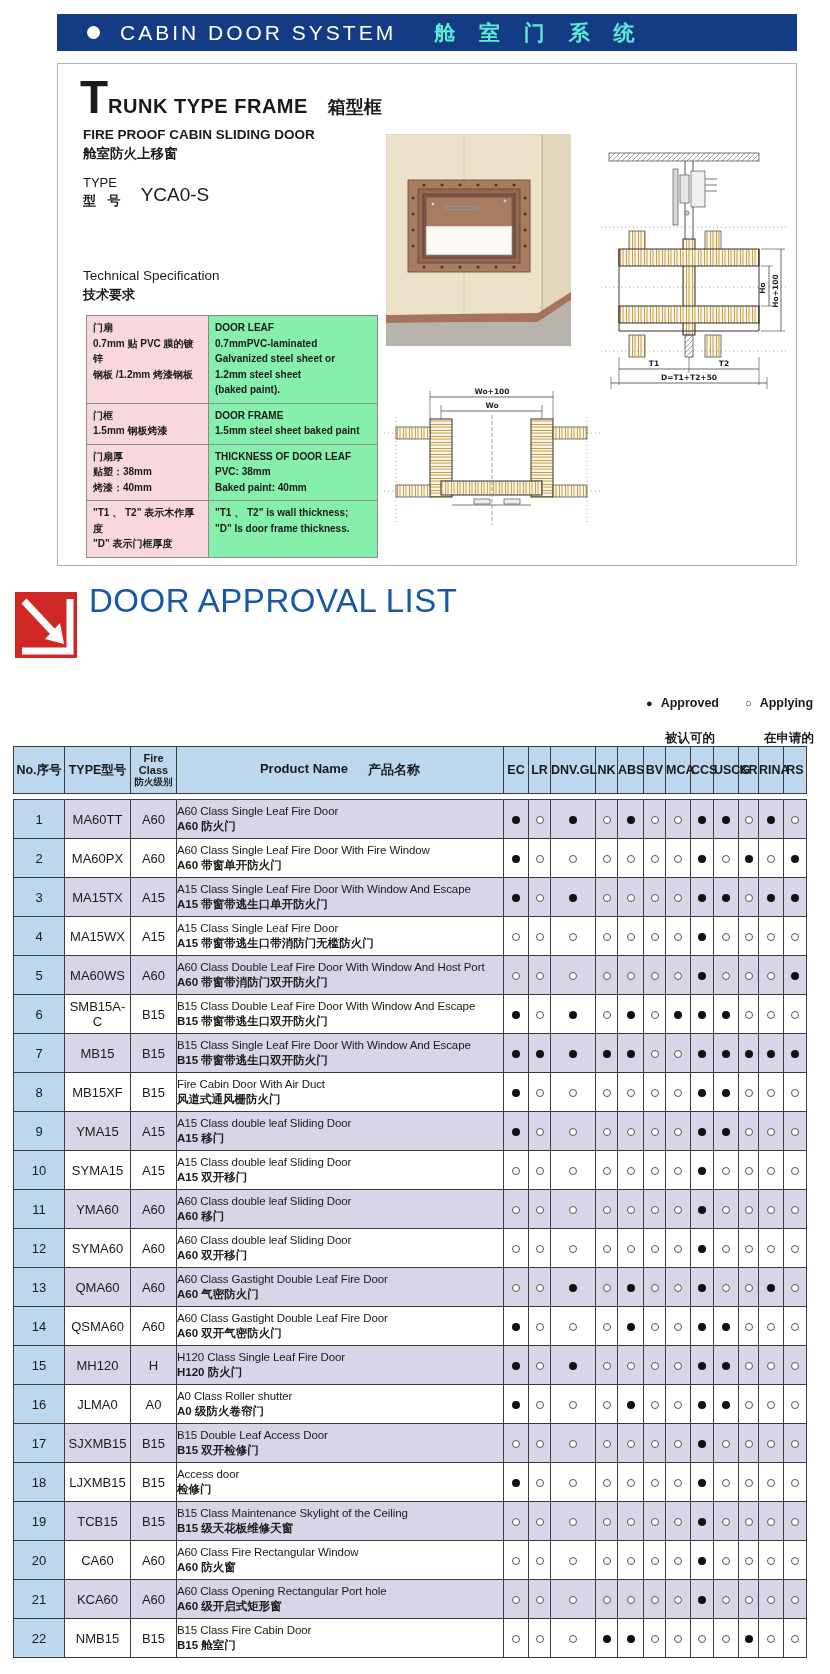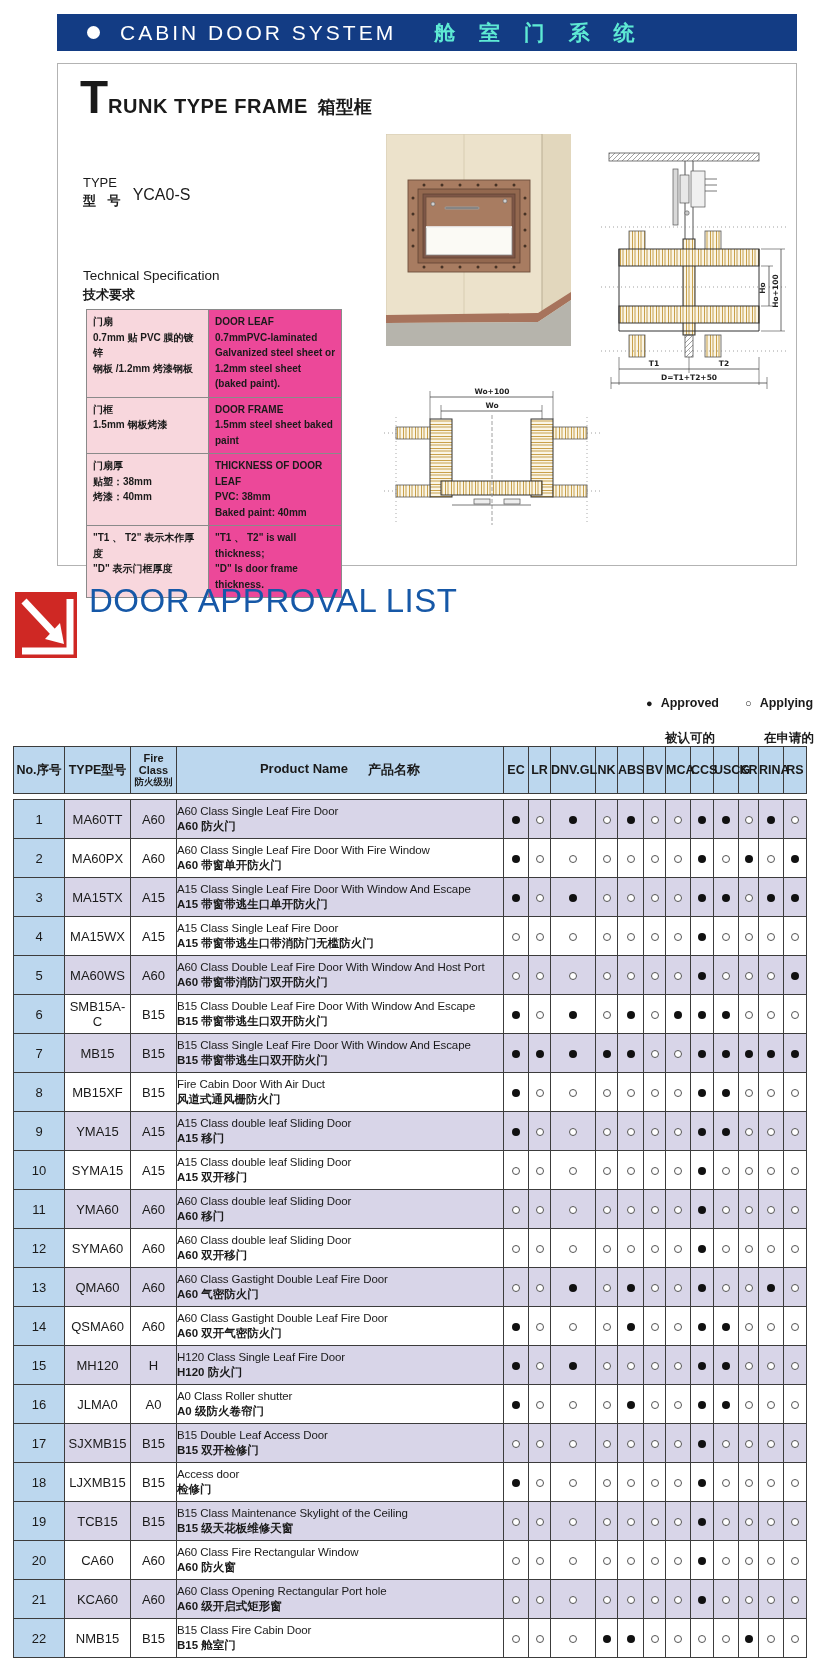--- a/index.html
+++ b/index.html
@@ -12,33 +12,33 @@
   .banner .bullet{width:13px;height:13px;border-radius:50%;background:#fff;margin-right:20px;flex:0 0 auto;}
   .banner .t-en{color:#fff;font-size:21px;font-weight:normal;letter-spacing:3px;white-space:nowrap;}
   .banner .t-zh{color:#5eead4;font-size:21px;font-weight:bold;letter-spacing:9px;margin-left:38px;white-space:nowrap;}
 
   
   .trunk-box{position:absolute;left:57px;top:63px;width:740px;height:503px;background:#fff;
              border:1px solid #b3b3b3;box-sizing:border-box;}
   .trunk-title{position:absolute;left:22px;top:10px;display:flex;align-items:baseline;}
   .trunk-title .big-t{font-size:46px;font-weight:bold;line-height:1;}
   .trunk-title .rest{font-size:20px;font-weight:bold;letter-spacing:.5px;}
-  .trunk-title .zh{font-size:18px;font-weight:bold;margin-left:10px;}
+  .trunk-title .zh{font-size:18px;font-weight:bold;margin-left:20px;}
   .trunk-sub{position:absolute;left:25px;top:62px;font-size:13.5px;font-weight:bold;line-height:1.4;}
   .type-block{position:absolute;left:25px;top:110px;display:flex;align-items:center;}
   .type-block .labels{font-size:13px;line-height:1.35;}
   .type-block .labels .zh{font-weight:bold;letter-spacing:4px;}
-  .type-block .value{font-size:16px;margin-left:8px;margin-top:6px;}
+  .type-block .value{font-size:19px;margin-left:16px;margin-top:6px;}
   .spec-title{position:absolute;left:25px;top:203px;font-size:13.5px;line-height:1.4;}
   .spec-title .zh{font-weight:bold;font-size:13px;}
-  table.spec-table{position:absolute;left:28px;top:245px;width:256px;border-collapse:collapse;}
+  table.spec-table{position:absolute;left:28px;top:251px;width:292px;border-collapse:collapse;}
   table.spec-table td{border:1px solid #8a8a8a;vertical-align:top;padding:4px 5px 5px 6px;
       font-size:10px;font-weight:bold;line-height:1.55;white-space:pre-line;}
   td.spec-zh{background:#f8d7dd;width:110px;}
-  td.spec-en{background:#ec4899;}
+  td.spec-en{background:#86efac;}
 
   .illu-svg{position:absolute;left:328px;top:70px;}
   .sec-svg{position:absolute;left:543px;top:83px;}
   .plan-svg{position:absolute;left:326px;top:323px;}
   .dim-label{font-size:7.5px;font-weight:bold;fill:#222;font-family:"DejaVu Sans",sans-serif;}
 
   
   .appr-logo{position:absolute;left:15px;top:592px;}
   .appr-title{position:absolute;left:89px;top:584px;color:#1658a7;}
   .appr-title .en{font-size:33px;font-weight:normal;letter-spacing:.5px;line-height:1.05;}
@@ -87,20 +87,24 @@
     <span class="bullet"></span>
     <span class="t-en">CABIN DOOR SYSTEM</span>
     <span class="t-zh">舱 室 门 系 统</span>
   </div>
 
   <div class="trunk-box">
     <div class="trunk-title">
       <span class="big-t">T</span>
         <span class="rest">RUNK TYPE FRAME</span>
       <span class="zh">箱型框</span>
+    </div>
+    <div class="trunk-sub">
+      <div>FIRE PROOF CABIN SLIDING DOOR</div>
+      <div>舱室防火上移窗</div>
     </div>
     <div class="type-block">
       <div class="labels">
         <div>TYPE</div>
         <div class="zh">型  号</div>
       </div>
       <div class="value">YCA0-S</div>
     </div>
     <div class="spec-title">
       <div>Technical Specification</div>

